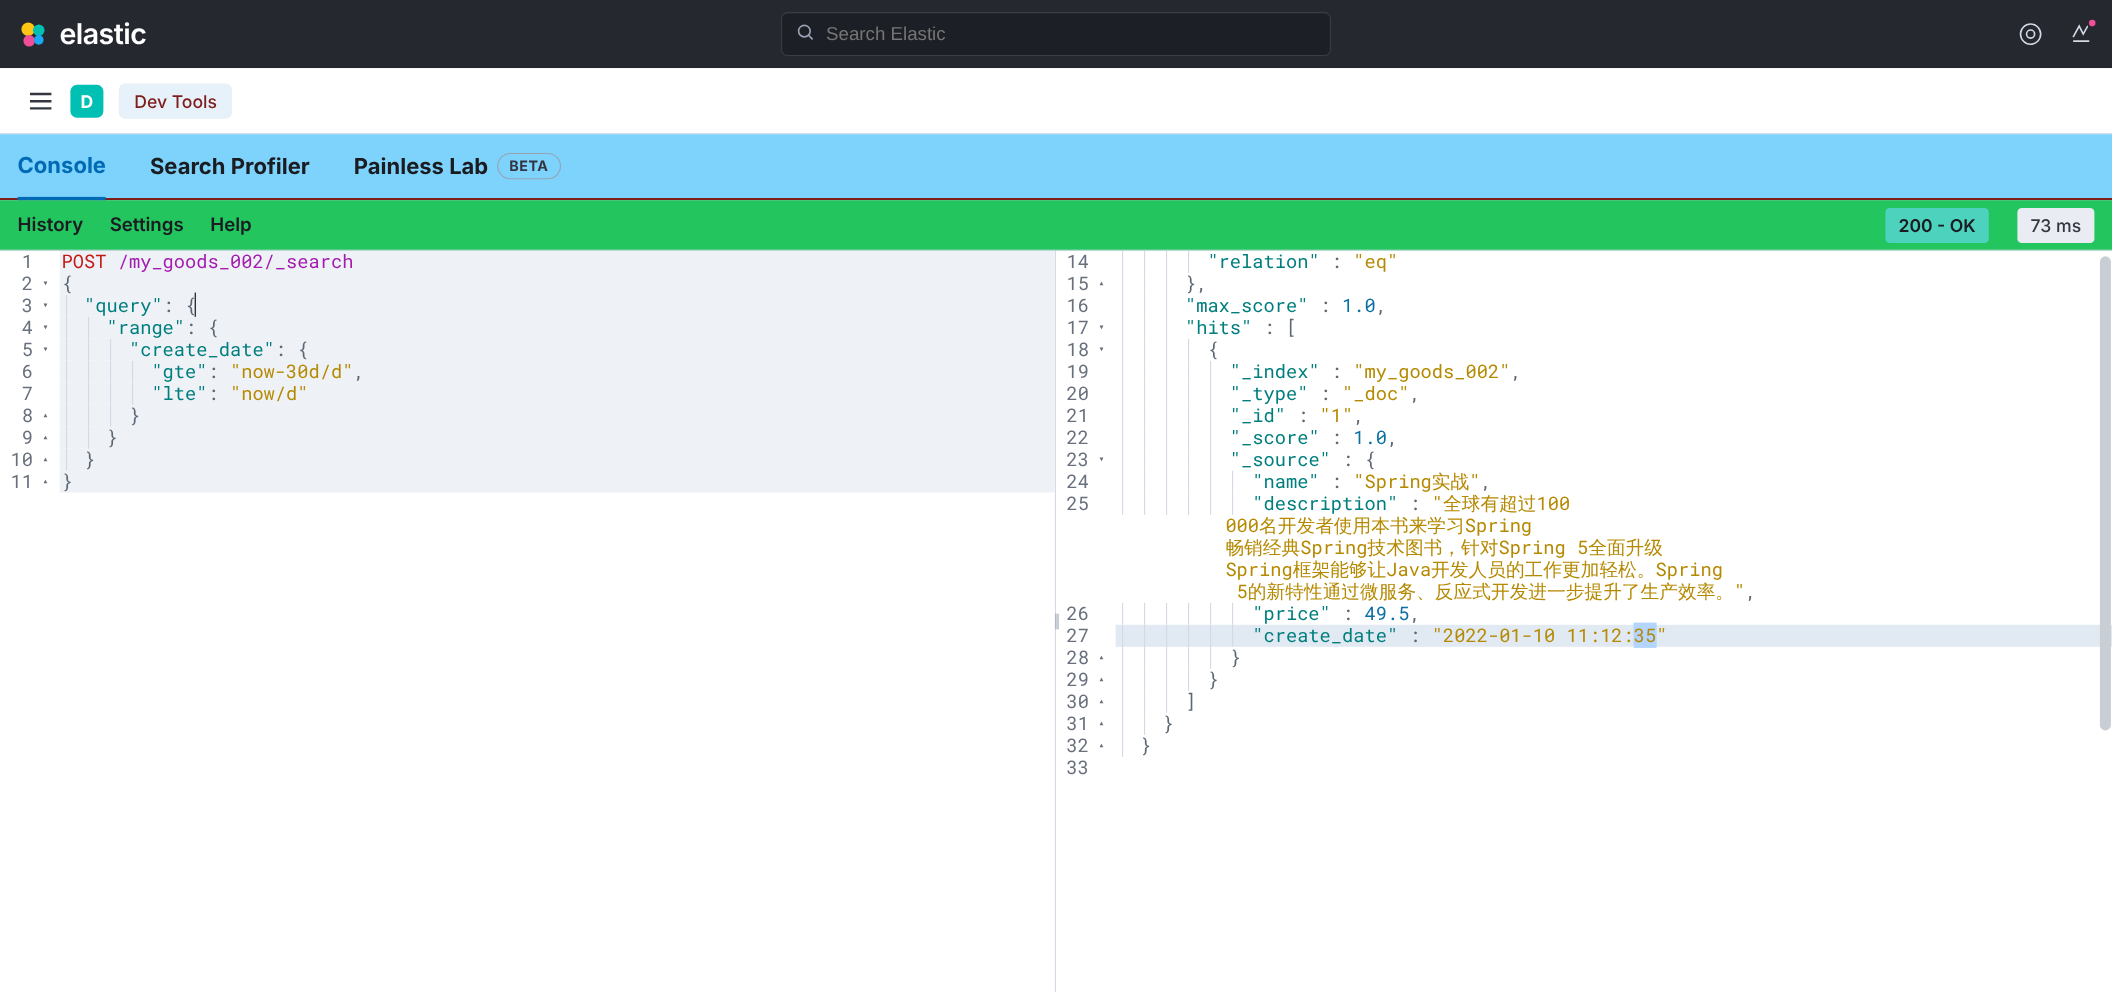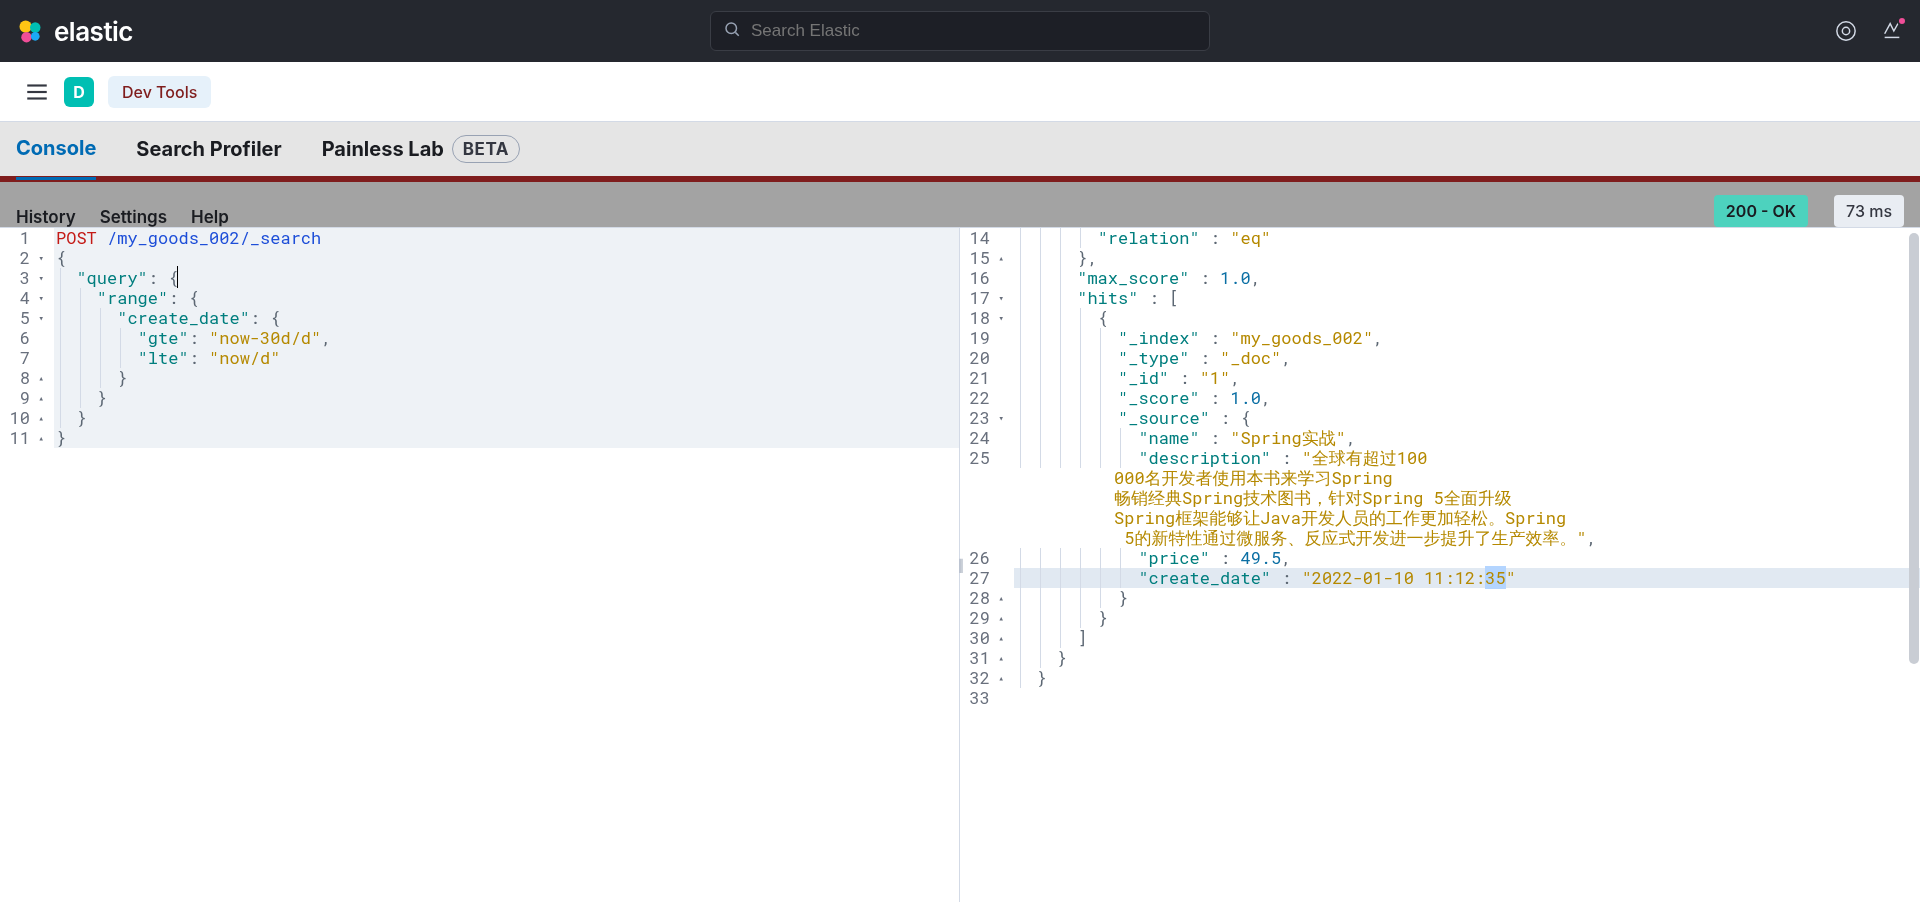--- a/index.html
+++ b/index.html
@@ -31,30 +31,30 @@
   .burger { width:26px; height:26px; cursor:pointer; color:#343741; }
   .space-badge {
     width:30px; height:30px; border-radius:6px; background:#00bfb3; color:#fff; font-weight:700;
     display:flex; align-items:center; justify-content:center; font-size:16px;
   }
   .breadcrumb-pill {
     background:#e6f1fa; color:#7f1d1d; padding:6px 14px; border-radius:6px; font-size:16px; font-weight:500; cursor:pointer;
   }
 
   .tabs-row {
-    height:60px; background:#e5e5e5; border-bottom:6px solid #7f1d1d;
+    height:60px; background:#7dd3fc; border-bottom:2px solid #7f1d1d;
     display:flex; align-items:center; padding:0 16px; gap:40px;
   }
   .tab { font-size:20px; font-weight:700; color:#1a1c21; cursor:pointer; display:flex; align-items:center; gap:8px; padding:17px 0;}
   .tab.active { color:#006bb4; border-bottom:3px solid #006bb4; margin-bottom:-1px; }
-  .beta-badge { font-size:17px; font-weight:700; border:1px solid #98a2b3; border-radius:14px; padding:3px 10px; color:#343741; letter-spacing:0.5px; }
+  .beta-badge { font-size:13px; font-weight:700; border:1px solid #98a2b3; border-radius:14px; padding:3px 10px; color:#343741; letter-spacing:0.5px; }
 
   .tools-row {
-    height:46px; background:#a3a3a3; border-bottom:1px solid #d3dae6;
-    display:flex; align-items:flex-end; padding:0 16px; gap:24px;
+    height:46px; background:#22c55e; border-bottom:1px solid #d3dae6;
+    display:flex; align-items:center; padding:0 16px; gap:24px;
   }
   .tool-link { font-size:17px; font-weight:600; color:#1a1c21; cursor:pointer; }
   .tools-right { margin-left:auto; display:flex; align-items:center; gap:26px; }
   .status-badge { background:#4dd2be; color:#1a1c21; padding:6px 12px; border-radius:4px; font-size:16px; font-weight:600; }
   .time-badge { background:#e9edf3; color:#343741; padding:6px 12px; border-radius:4px; font-size:16px; font-weight:500; }
 
   .editor-area {
     display:flex; height:calc(100% - 62px - 60px - 60px - 46px); position:relative; font-family: "Roboto Mono", Menlo, Consolas, monospace; font-size:17px; line-height:20px;
   }
   .pane { flex:1 1 50%; overflow:auto; position:relative; }
@@ -66,21 +66,21 @@
   .gutter .gline { height:20px; white-space:pre; display:flex; justify-content:flex-end; align-items:center; }
   .fold { font-size:9px; color:#69707d; margin-left:4px; width:10px; display:inline-block; }
   .code { padding-left:0; overflow:hidden; }
   .cline { height:20px; white-space:pre; padding-left:2px; position:relative; }
   .cline .indent-guide { position:absolute; top:0; bottom:0; border-left:1px solid #d3dae6; }
   .hl-active { background:#e1e9f2; }
   .hl-req-line { background:#eef2f6; }
   .sel-char { background:#b4d5ff; }
 
   .tok-method { color:#c41a16; }
-  .tok-path   { color:#1d4ed8; }
+  .tok-path   { color:#a21caf; }
   .tok-key    { color:#007e7e; }
   .tok-str    { color:#b58900; }
   .tok-punct  { color:#5c6773; }
   .tok-num    { color:#0b6fa4; }
 
   .resp .tok-key { color:#007e7e; }
   .resp .tok-str { color:#b58900; }
   .resp .tok-num { color:#0b6fa4; }
 
   .run-icons { position:absolute; right:10px; top:2px; display:flex; gap:10px; }

